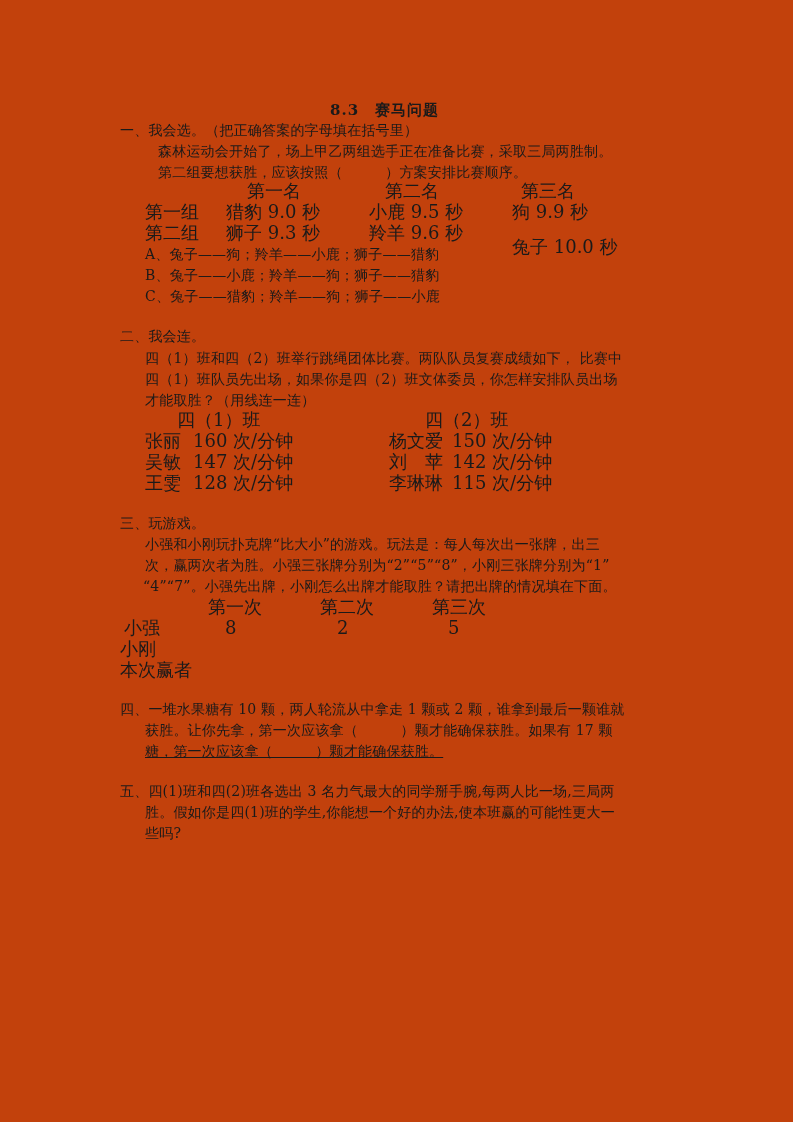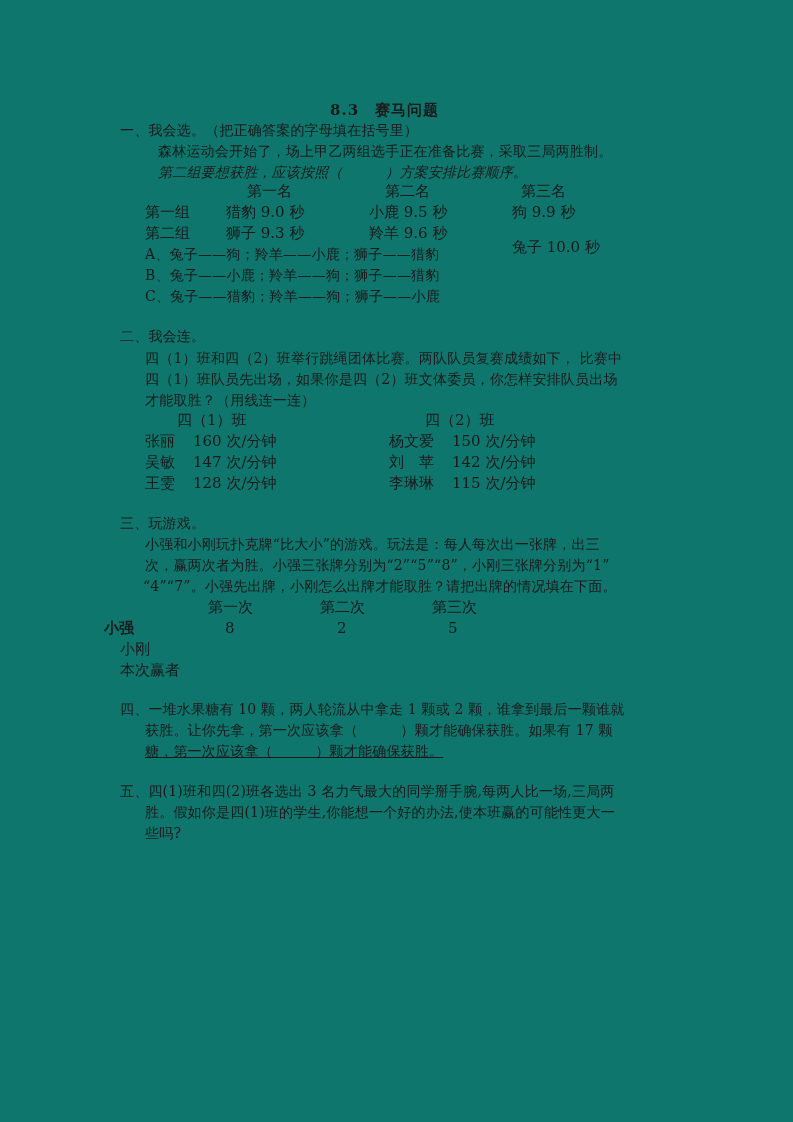--- a/index.html
+++ b/index.html
@@ -1,32 +1,32 @@
 <!DOCTYPE html>
 <html><head>
 <meta charset="utf-8">
 <style>
   html, body { margin: 0; padding: 0; background: #ffffff; }
   body { width: 793px; height: 1122px; position: relative; overflow: hidden;
          font-family: "DejaVu Serif", "Liberation Serif", serif; color: #1a1a1a; }
-  .page { position: absolute; left: 0; top: 0; width: 793px; height: 1122px; background: #0f766e; }
+  .page { position: absolute; left: 0; top: 0; width: 793px; height: 1122px; background: #c2410c; }
   .ln { position: absolute; font-size: 14px; line-height: 20px; white-space: nowrap; letter-spacing: 0.2px; }
   .title { font-size: 15px; font-weight: bold; letter-spacing: 1px; }
-  .cell { position: absolute; font-size: 15px; line-height: 20px; white-space: nowrap; }
+  .cell { position: absolute; font-size: 18px; line-height: 20px; white-space: nowrap; }
 </style>
 </head>
 <body>
 
 <div class="page">
 
   <div class="ln title" style="left:330px; top:100px;">8.3　赛马问题</div>
 
   <div class="ln" style="left:120px; top:120px;">一、我会选。（把正确答案的字母填在括号里）</div>
   <div class="ln" style="left:158px; top:141px;">森林运动会开始了，场上甲乙两组选手正在准备比赛，采取三局两胜制。</div>
-  <div class="ln" style="left:158px; top:162px;font-style:italic;">第二组要想获胜，应该按照（　　　）方案安排比赛顺序。</div>
+  <div class="ln" style="left:158px; top:162px;">第二组要想获胜，应该按照（　　　）方案安排比赛顺序。</div>
 
   <div class="cell" style="left:247px; top:181px;">第一名</div>
   <div class="cell" style="left:385px; top:181px;">第二名</div>
   <div class="cell" style="left:521px; top:181px;">第三名</div>
 
   <div class="cell" style="left:145px; top:202px;">第一组</div>
   <div class="cell" style="left:226px; top:202px;">猎豹 9.0 秒</div>
   <div class="cell" style="left:369px; top:202px;">小鹿 9.5 秒</div>
   <div class="cell" style="left:512px; top:202px;">狗 9.9 秒</div>
 
@@ -64,21 +64,21 @@
 
   <div class="ln" style="left:120px; top:513px;">三、玩游戏。</div>
   <div class="ln" style="left:145px; top:534px;">小强和小刚玩扑克牌“比大小”的游戏。玩法是：每人每次出一张牌，出三</div>
   <div class="ln" style="left:145px; top:555px;">次，赢两次者为胜。小强三张牌分别为“2”“5”“8”，小刚三张牌分别为“1”</div>
   <div class="ln" style="left:143px; top:576px;">“4”“7”。小强先出牌，小刚怎么出牌才能取胜？请把出牌的情况填在下面。</div>
 
   <div class="cell" style="left:208px; top:597px;">第一次</div>
   <div class="cell" style="left:320px; top:597px;">第二次</div>
   <div class="cell" style="left:432px; top:597px;">第三次</div>
 
-  <div class="cell" style="left:104px; top:618px;font-weight:bold;">小强</div>
+  <div class="cell" style="left:124px; top:618px;">小强</div>
   <div class="cell" style="left:225px; top:618px;">8</div>
   <div class="cell" style="left:337px; top:618px;">2</div>
   <div class="cell" style="left:448px; top:618px;">5</div>
 
   <div class="cell" style="left:120px; top:639px;">小刚</div>
   <div class="cell" style="left:120px; top:660px;">本次赢者</div>
 
   <div class="ln" style="left:120px; top:699px;">四、一堆水果糖有 10 颗，两人轮流从中拿走 1 颗或 2 颗，谁拿到最后一颗谁就</div>
   <div class="ln" style="left:145px; top:720px;">获胜。让你先拿，第一次应该拿（　　　）颗才能确保获胜。如果有 17 颗</div>
   <div class="ln" style="left:145px; top:741px;text-decoration:underline;">糖，第一次应该拿（　　　）颗才能确保获胜。</div>

